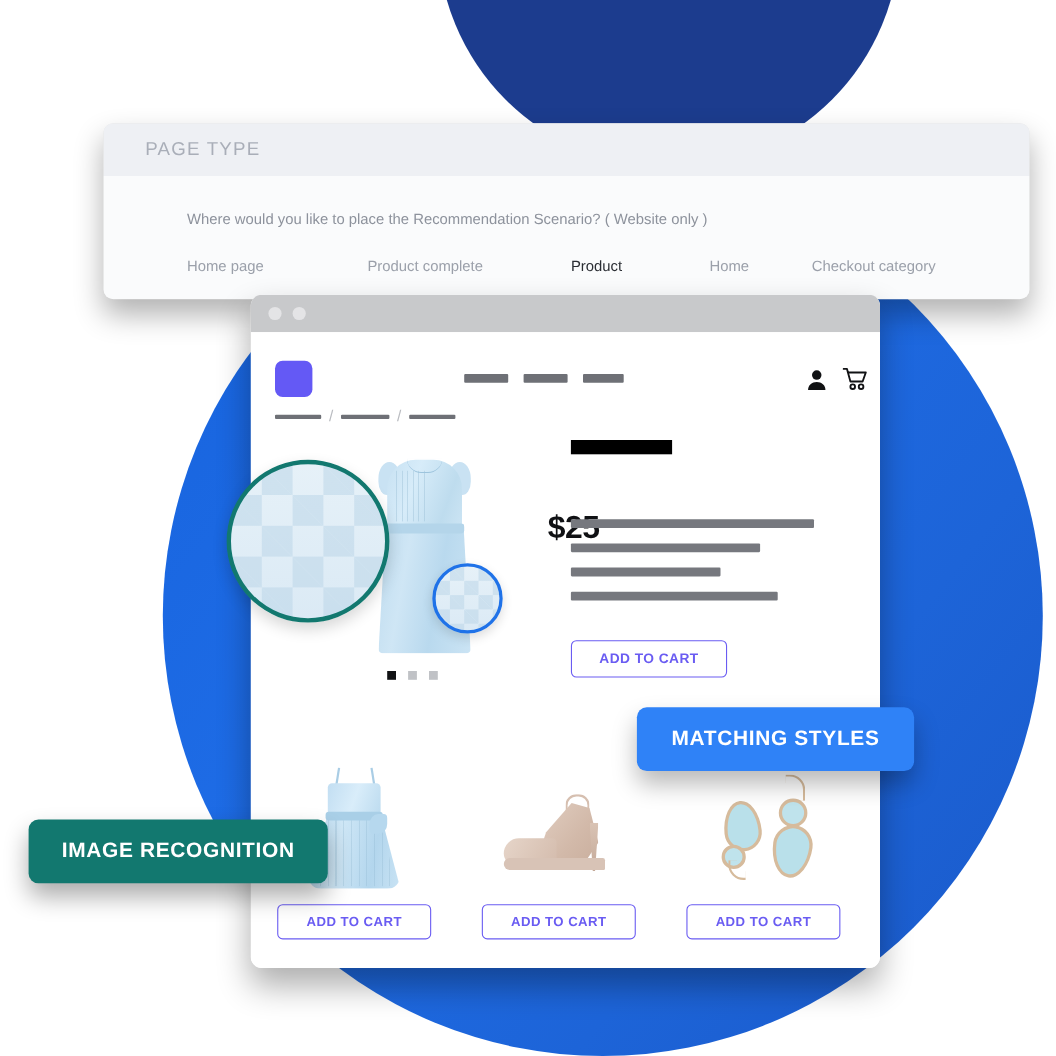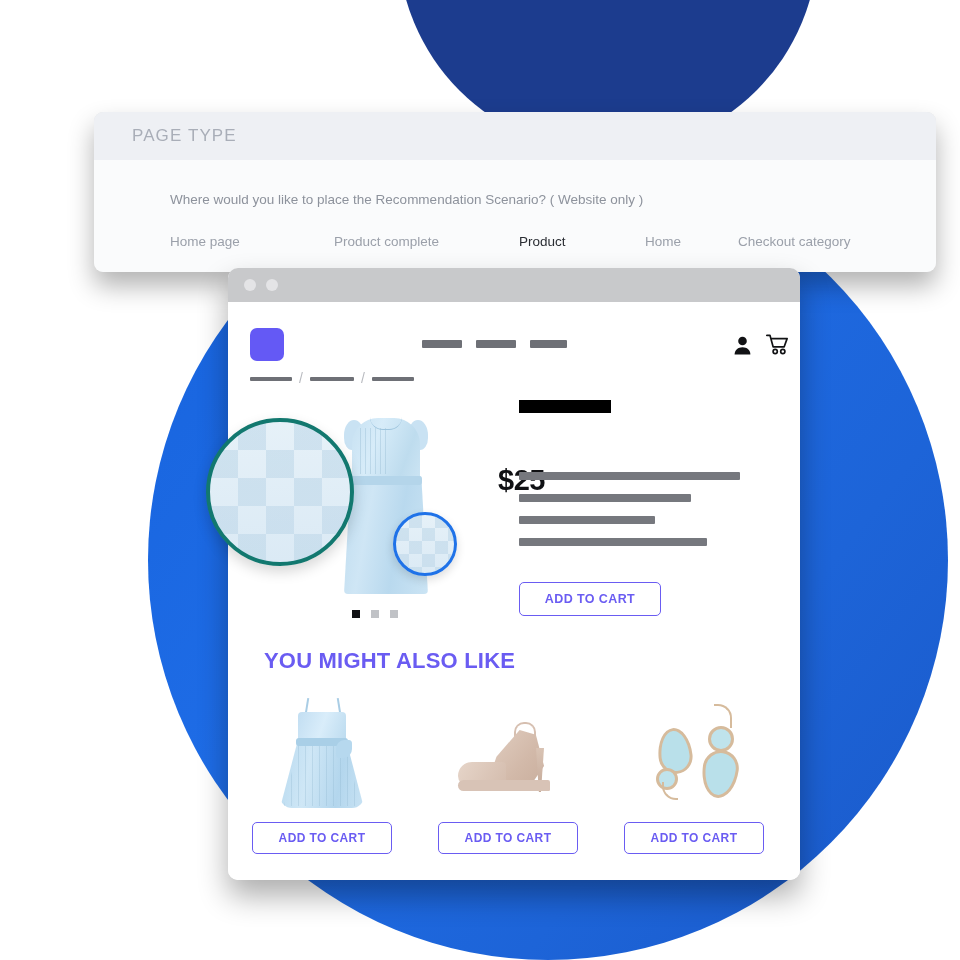--- a/index.html
+++ b/index.html
@@ -486,21 +486,20 @@
   <div class="product-title-bar"></div>
   <div class="product-price">$25</div>
   <div class="desc-lines">
     <div class="desc-line d0"></div>
     <div class="desc-line d1"></div>
     <div class="desc-line d2"></div>
     <div class="desc-line d3"></div>
   </div>
   <button class="btn-cart btn-cart-main">ADD TO CART</button>
 
-  <div class="rec-title">YOU MIGHT ALSO LIKE</div>
   <div class="rec-grid">
 
     <div class="rec-card">
       <div class="rec-thumb">
         <span class="r-dress-strapL"></span>
         <span class="r-dress-strapR"></span>
         <span class="r-dress-top"></span>
         <span class="r-dress-skirt"></span>
         <span class="r-dress-pleat"></span>
         <span class="r-dress-sash"></span>
@@ -527,14 +526,16 @@
         <span class="r-ear r-ear-teardrop-big"></span>
         <span class="r-ear r-ear-teardrop-low"></span>
         <span class="r-ear r-ear-round-small"></span>
         <span class="r-ear r-ear-hookL"></span>
       </div>
       <button class="btn-cart btn-cart-rec">ADD TO CART</button>
     </div>
 
   </div>
 
+  <div class="badge badge-image-recognition">IMAGE RECOGNITION</div>
+  <div class="badge badge-matching-styles">MATCHING STYLES</div>
 
 </div>
 
 </body></html>

